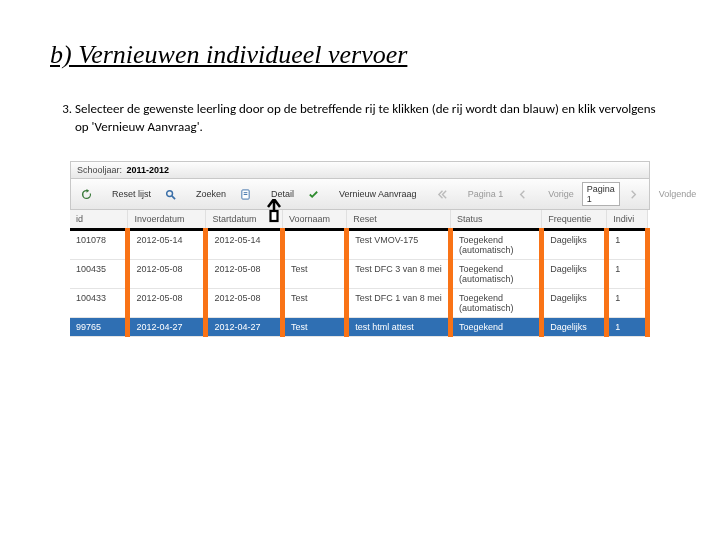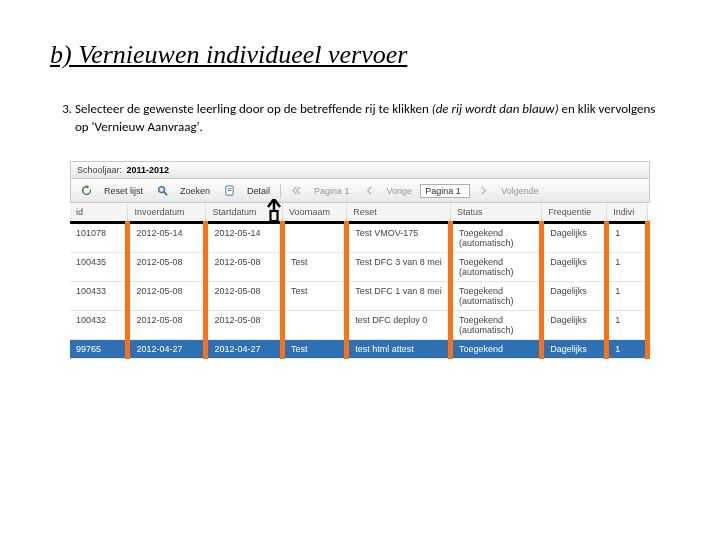--- a/index.html
+++ b/index.html
@@ -23,21 +23,21 @@
   }
   ol.instr {
     margin: 0 0 25px 0;
     padding-left: 25px;
     font-family: Calibri, Arial, sans-serif;
     font-size: 13px;
   }
   ol.instr li {
     line-height: 1.4;
   }
-  .italic { font-style: italic; }
+  .italic { }
 
   
   .shot {
     margin: 8px auto;
     width: 580px;
     font-family: Verdana, Arial, sans-serif;
     font-size: 9px;
     color: #333;
   }
   .bar1 {
@@ -53,21 +53,21 @@
     border-top: none;
     display: flex;
     align-items: center;
     padding: 3px 4px;
     gap: 2px;
     position: relative;
   }
   .tbtn {
     display: inline-flex;
     align-items: center;
-    gap: 12px;
+    gap: 20px;
     padding: 2px 5px;
     color: #333;
     white-space: nowrap;
     border: 1px solid transparent;
     border-radius: 2px;
   }
   .tbtn .ico {
     width: 11px; height: 11px;
     display: inline-flex; align-items:center; justify-content:center;
   }
@@ -166,20 +166,28 @@
     </span>
     <span class="tbtn">
       <span class="ico">
           <svg viewBox="0 0 12 12">
             <rect x="2" y="1" width="8" height="10" rx="1" fill="#fff" stroke="#3a6fa8" stroke-width="1"></rect>
             <line x1="4" y1="4" x2="8" y2="4" stroke="#3a6fa8"></line>
             <line x1="4" y1="6" x2="8" y2="6" stroke="#3a6fa8"></line>
           </svg>
         </span>
       <span>Detail</span>
+    </span>
+    <span class="tbtn">
+      <span class="ico">
+          <svg viewBox="0 0 12 12">
+            <path d="M2 6l2.5 2.5L10 3" fill="none" stroke="#2e8b2e" stroke-width="2"></path>
+          </svg>
+        </span>
+      <span>Vernieuw Aanvraag</span>
     </span>
     <span class="sep"></span>
     <span class="tbtn muted">
       <span class="ico">
           <svg viewBox="0 0 12 12">
             <path d="M6 2L2 6l4 4M10 2L6 6l4 4" fill="none" stroke="#bbb" stroke-width="1.5"></path>
           </svg>
         </span>
       <span>Pagina 1</span>
     </span>
@@ -246,30 +254,20 @@
         <tr>
           <td>100433</td>
           <td>2012-05-08</td>
           <td>2012-05-08</td>
           <td>Test</td>
           <td>Test DFC 1 van 8 mei</td>
           <td>Toegekend (automatisch)</td>
           <td>Dagelijks</td>
           <td>1</td>
         </tr>
-        <tr>
-          <td>100432</td>
-          <td>2012-05-08</td>
-          <td>2012-05-08</td>
-          <td></td>
-          <td>test DFC deploy 0</td>
-          <td>Toegekend (automatisch)</td>
-          <td>Dagelijks</td>
-          <td>1</td>
-        </tr>
         <tr class="sel">
           <td>99765</td>
           <td>2012-04-27</td>
           <td>2012-04-27</td>
           <td>Test</td>
           <td>test html attest</td>
           <td>Toegekend</td>
           <td>Dagelijks</td>
           <td>1</td>
         </tr>

